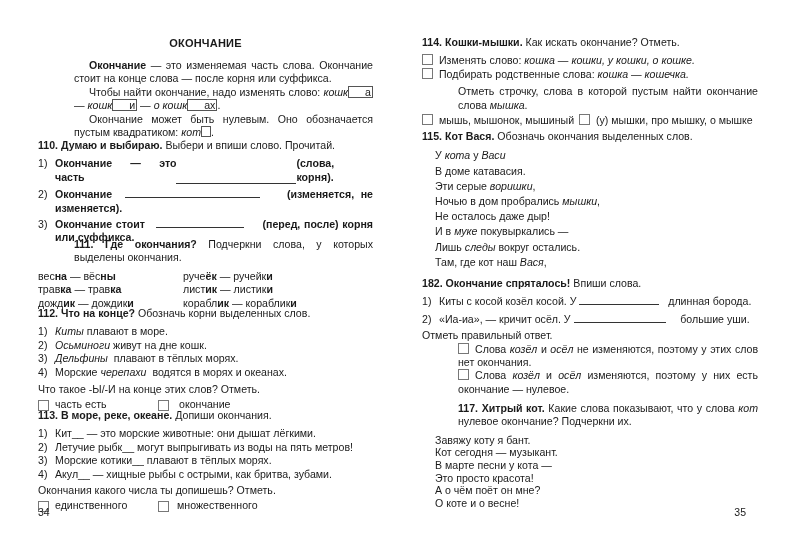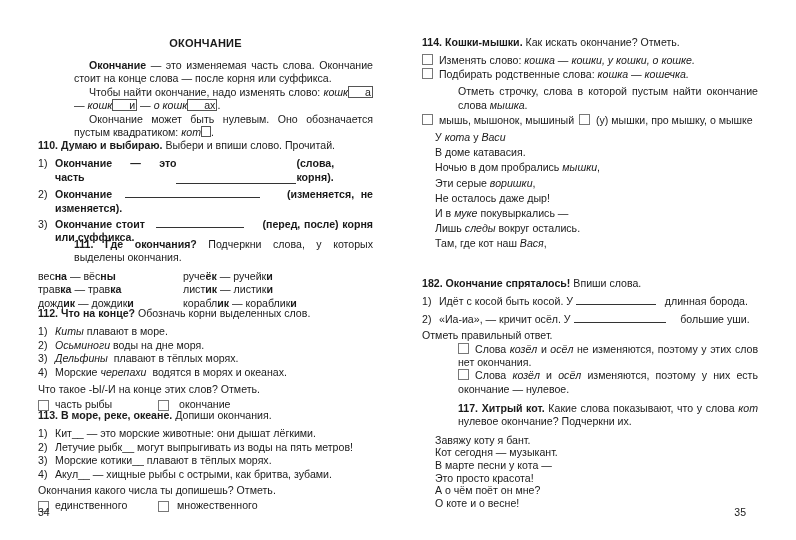--- a/index.html
+++ b/index.html
@@ -76,35 +76,35 @@
   </div>
 
   <div class="blk" style="top:307px;">
     <p class="task-head"><b>112.</b> <b>Что на конце?</b><span> Обозначь корни выделенных слов.</span></p>
     <div class="item">
         <span class="n">1)</span>
         <span><span></span><i>Киты</i><span style="white-space:pre;"> плавают в море.</span></span>
       </div>
     <div class="item">
         <span class="n">2)</span>
-        <span><span></span><i>Осьминоги</i><span style="white-space:pre;"> воды на дне моря.</span></span>
+        <span><span></span><i>Осьминоги</i><span style="white-space:pre;"> живут на дне кошк.</span></span>
       </div>
     <div class="item">
         <span class="n">3)</span>
         <span><span></span><i>Дельфины</i><span style="white-space:pre;">  плавают в тёплых морях.</span></span>
       </div>
     <div class="item">
         <span class="n">4)</span>
         <span><span style="white-space:pre;">Морские </span><i>черепахи</i><span style="white-space:pre;">  водятся в морях и океанах.</span></span>
       </div>
     <p style="margin-top:4px;">Что такое -Ы/-И на конце этих слов? Отметь.</p>
     <div class="opts">
       <span class="o" style="width:120px;">
           <span class="cb"></span>
-          <span>часть рыбы</span>
+          <span>часть есть</span>
         </span>
       <span class="o">
           <span class="cb" style="margin-right:10px;"></span>
           <span>окончание</span>
         </span>
     </div>
   </div>
 
   <div class="blk" style="top:409px;">
     <p class="task-head"><b>113.</b> <b>В море, реке, океане.</b><span> Допиши окончания.</span></p>
@@ -144,37 +144,38 @@
 
   <div class="blk" style="top:36px;">
     <p class="task-head"><b>114.</b> <b>Кошки-мышки.</b><span> Как искать окончание? Отметь.</span></p>
     <p><span class="cb"></span><span>Изменять слово: </span><i>кошка — кошки, у кошки, о кошке.</i></p>
     <p><span class="cb"></span><span>Подбирать родственные слова: </span><i>кошка — кошечка.</i></p>
     <p class="just" style="margin-top:4px;"><span>Отметь строчку, слова в которой пустым найти окончание слова </span><i>мышка</i><span>.</span></p>
     <p style="margin-top:2px;"><span class="cb"></span><span>мышь, мышонок, мышиный</span> <span class="cb" style="margin-left:2px;"></span><span>(у) мышки, про мышку, о мышке</span></p>
   </div>
 
   <div class="blk" style="top:130px;">
+    <p class="task-head"><b>115.</b> <b>Кот Вася.</b><span> Обозначь окончания выделенных слов.</span></p>
     <div class="poem" id="poem115">
         <div><span style="white-space: pre;">У </span><i style="white-space: pre;">кота</i><span style="white-space: pre;"> у </span><i style="white-space: pre;">Васи</i></div>
         <div><span style="white-space: pre;">В доме катавасия.</span></div>
+        <div><span style="white-space: pre;">Эти серые </span><i style="white-space: pre;">воришки</i><span style="white-space: pre;">,</span></div>
         <div><span style="white-space: pre;">Ночью в дом пробрались </span><i style="white-space: pre;">мышки</i><span style="white-space: pre;">,</span></div>
-        <div><span style="white-space: pre;">Эти серые </span><i style="white-space: pre;">воришки</i><span style="white-space: pre;">,</span></div>
         <div><span style="white-space: pre;">Не осталось даже дыр!</span></div>
         <div><span style="white-space: pre;">И в </span><i style="white-space: pre;">муке</i><span style="white-space: pre;"> покувыркались —</span></div>
         <div><span style="white-space: pre;">Лишь </span><i style="white-space: pre;">следы</i><span style="white-space: pre;"> вокруг остались.</span></div>
         <div><span style="white-space: pre;">Там, где кот наш </span><i style="white-space: pre;">Вася</i><span style="white-space: pre;">,</span></div>
       </div>
   </div>
 
   <div class="blk" style="top:277px;">
     <p class="task-head"><b>182.</b> <b>Окончание спряталось!</b><span> Впиши слова.</span></p>
     <div class="item" style="margin-bottom:4px;">
         <span class="n">1)</span>
-        <span><span>Идёт с косой быть косой. У</span> <span class="blank" style="width:80px;"></span> &nbsp;&nbsp;<span>длинная борода.</span></span>
+        <span><span>Киты с косой козёл косой. У</span> <span class="blank" style="width:80px;"></span> &nbsp;&nbsp;<span>длинная борода.</span></span>
       </div>
     <div class="item">
         <span class="n">2)</span>
         <span><span>«Иа-иа», — кричит осёл. У</span> <span class="blank" style="width:92px;"></span> &nbsp;&nbsp;&nbsp;&nbsp;<span>большие уши.</span></span>
       </div>
     <p style="margin-top:3px;">Отметь правильный ответ.</p>
     <p class="just"><span class="cb"></span><span>Слова </span><i>козёл</i><span> и </span><i>осёл</i><span> не изменяются, поэтому у этих слов нет окончания.</span></p>
     <p class="just"><span class="cb"></span><span>Слова </span><i>козёл</i><span> и </span><i>осёл</i><span> изменяются, поэтому у них есть окончание — нулевое.</span></p>
   </div>
 

